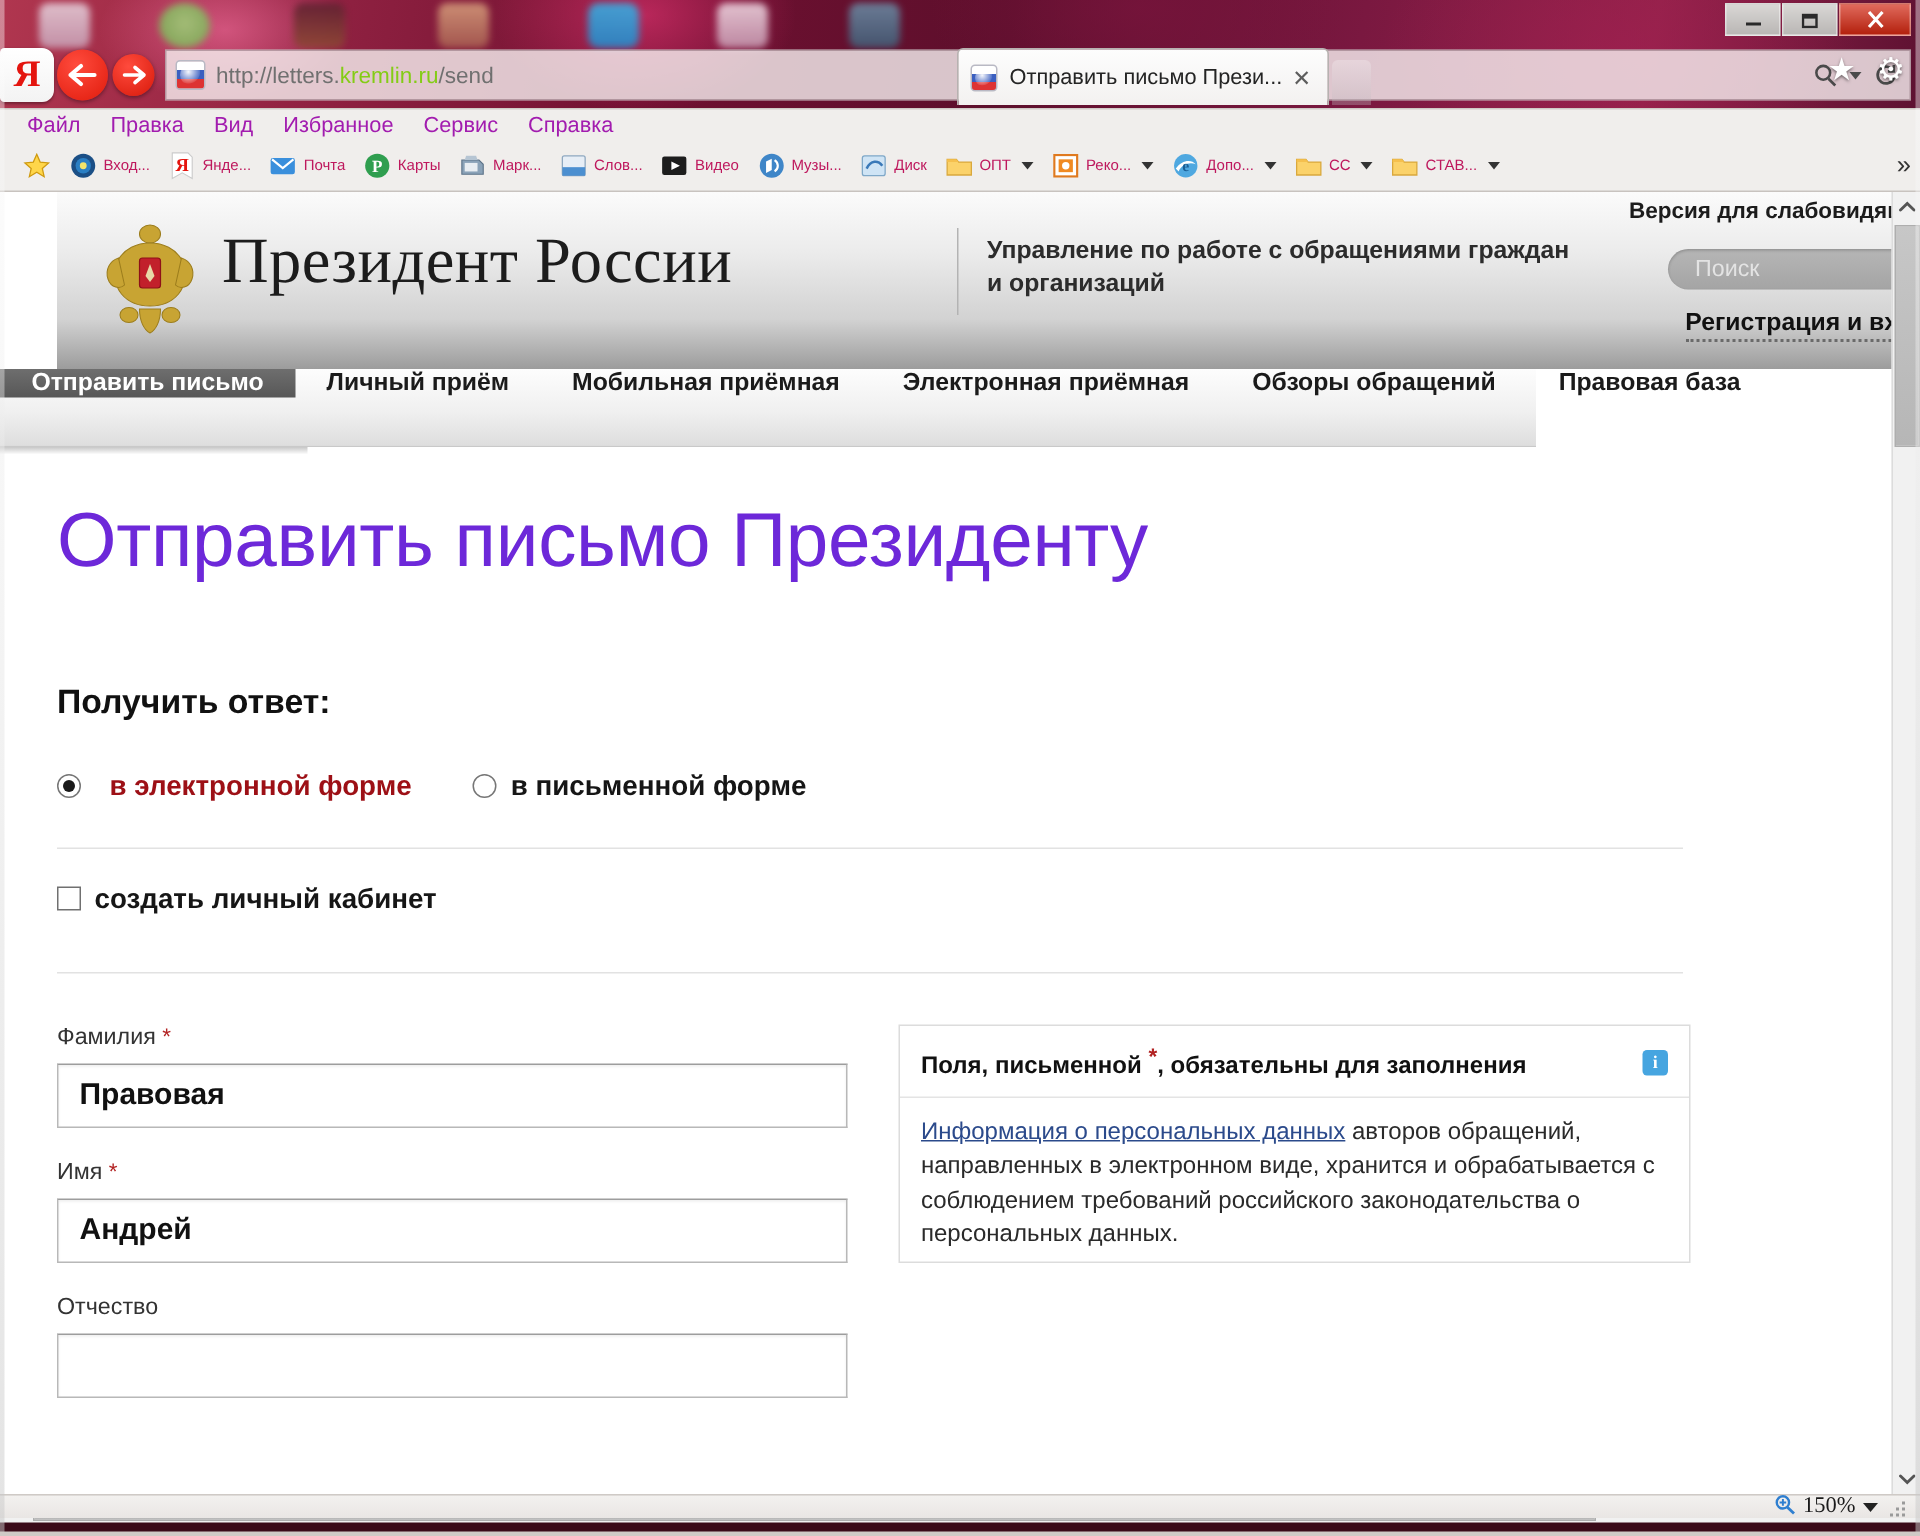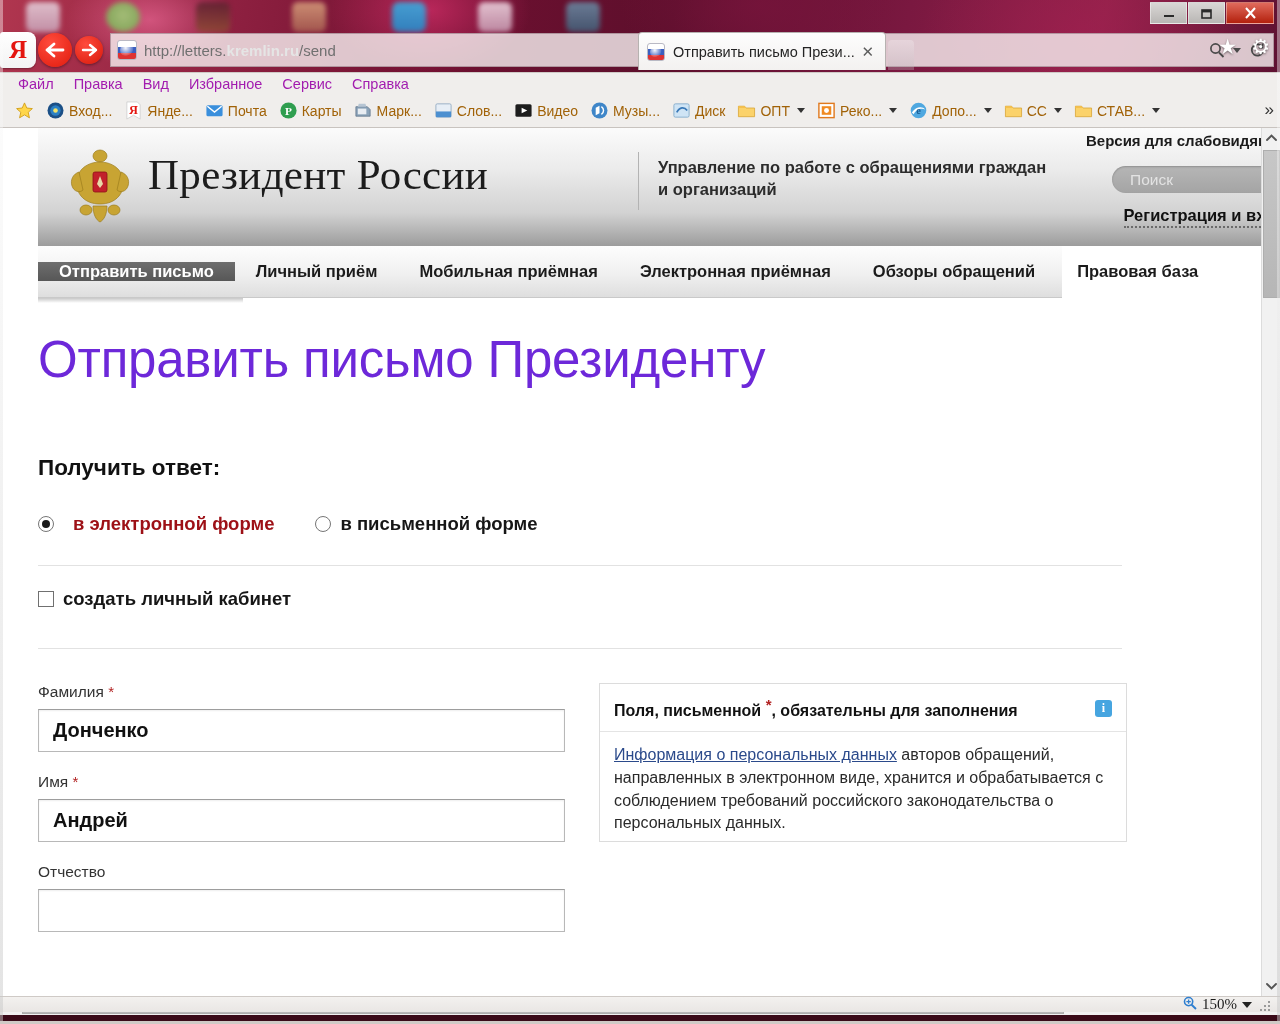--- a/index.html
+++ b/index.html
@@ -87,21 +87,21 @@
     background: linear-gradient(#fff 0 33%, #3b5fc0 33% 66%, #d33 66% 100%);
     border: 1px solid #b9b9c4;
     position: relative; margin-right: 7px;
   }
   .fav-badge::after {
     content: ""; position: absolute; inset: 2px;
     border-radius: 50%;
     background: radial-gradient(circle at 40% 35%, rgba(255,255,255,.95), rgba(255,255,255,.15) 60%, transparent 65%);
   }
   .urltext { font-size: 15px; color: #707070; white-space: nowrap; overflow: hidden; }
-  .urltext b { color: #e5e5e5; font-weight: bold; }
+  .urltext b { color: #84cc16; font-weight: normal; }
   .addr-icons { margin-left: auto; display: flex; align-items: center; gap: 8px; color: #4a4a4a; padding-right: 2px; }
   .addr-icons .caret { width: 0; height: 0; border-left: 4px solid transparent; border-right: 4px solid transparent; border-top: 5px solid #4a4a4a; }
 
   
   .tabstrip { position: absolute; left: 638px; top: 32px; display: flex; align-items: flex-end; z-index: 25; }
   .tab {
     width: 248px; height: 38px;
     background: linear-gradient(#fdfdfd, #f3f1f0);
     border: 1px solid #b6b2b0; border-bottom: none;
     border-radius: 4px 4px 0 0;
@@ -129,21 +129,21 @@
   }
   .menubar .mi { font-size: 14.5px; color: #a21caf; }
 
   
   .bookmarks {
     position: absolute; left: 0; top: 94px; width: 1280px; height: 34px;
     background: #f0eeec; border-bottom: 1px solid #c8c3bf;
     display: flex; align-items: center; padding-left: 12px; gap: 6px; overflow: hidden;
   }
   .bm { display: flex; align-items: center; gap: 4px; padding: 2px 3px; white-space: nowrap; }
-  .bm-label { font-size: 14px; color: #a16207; }
+  .bm-label { font-size: 10px; color: #be185d; }
   .bm .caret { width: 0; height: 0; border-left: 4px solid transparent; border-right: 4px solid transparent; border-top: 5px solid #333; margin-left: 3px; }
   .bmico { width: 19px; height: 19px; flex: none; display: block; }
   .chev-more { position: absolute; right: 6px; top: 100px; color: #333; font-size: 17px; }
 
   
   .viewport {
     position: absolute; left: 0; top: 128px; width: 1280px; height: 868px;
     background: #ffffff; overflow: hidden;
   }
   .page {
@@ -182,23 +182,23 @@
   }
   .search-pill span { font-size: 15.5px; color: #e3e3e3; }
   .reg-login {
     position: absolute; right: -38px; top: 78px;
     font-size: 16.5px; font-weight: bold; color: #111;
     border-bottom: 2px dotted #6a6a6a; padding-bottom: 1px; white-space: nowrap;
   }
 
   
   .navtabs {
-    position: relative; margin-left: 38px; width: 1024px; height: 52px;
+    position: relative; width: 1024px; height: 52px;
     background: linear-gradient(#fdfdfd 0%, #f0f0f0 55%, #dedede 100%);
-    display: flex; align-items: center;
+    display: flex; align-items: flex-start;
     border-bottom: 1px solid #c9c9c9;
   }
   .navtab {
     display: flex; align-items: center; padding: 0 21px;
     font-size: 16.5px; font-weight: bold; color: #1b1b1b; white-space: nowrap;
   }
   .navtab.active {
     background: linear-gradient(#6e6e6e,#575757);
     color: #fff;
   }
@@ -596,21 +596,21 @@
           <div class="cb-label">создать личный кабинет</div>
         </div>
 
         <div class="hr two"></div>
 
         <div class="form-grid">
           <div class="form-left">
 
             <div class="field">
               <div class="field-label"><span>Фамилия</span> <span class="req">*</span></div>
-              <div class="field-input">Донченко</div>
+              <div class="field-input">Правовая</div>
             </div>
 
             <div class="field">
               <div class="field-label"><span>Имя</span> <span class="req">*</span></div>
               <div class="field-input">Андрей</div>
             </div>
 
             <div class="field">
               <div class="field-label">Отчество</div>
               <div class="field-input empty"></div>

